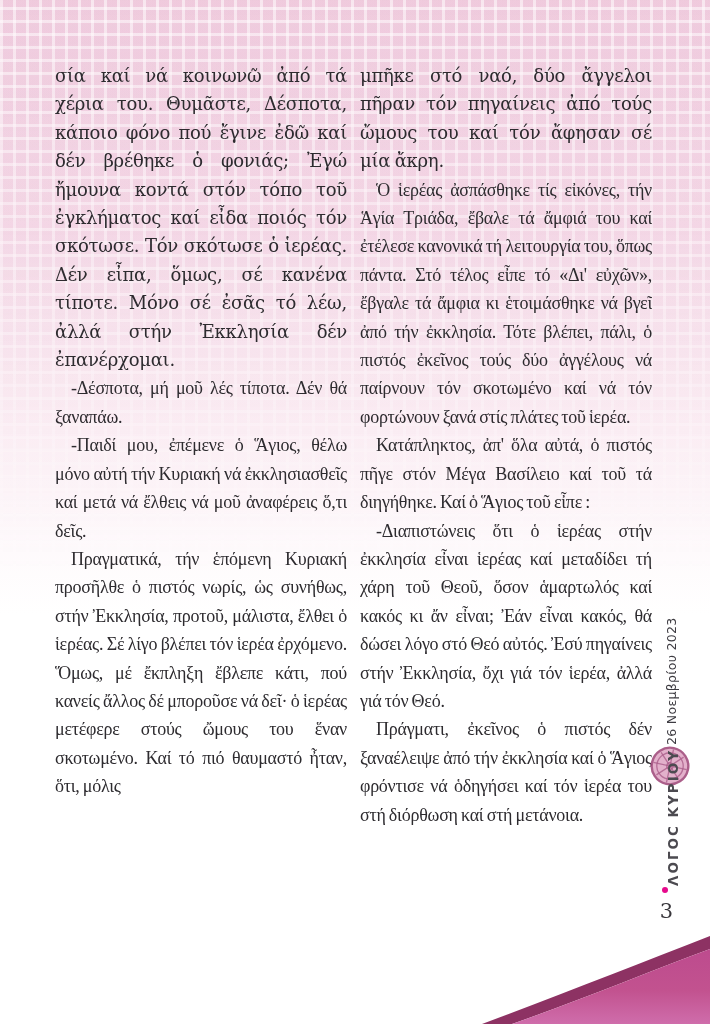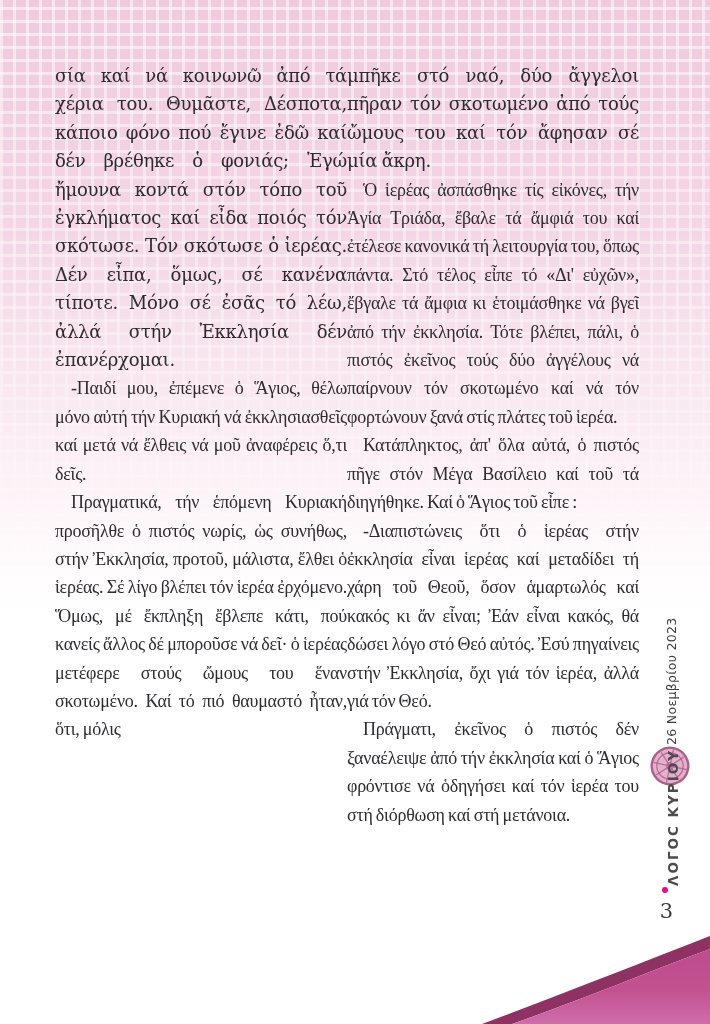--- a/index.html
+++ b/index.html
@@ -18,21 +18,21 @@
       repeating-linear-gradient(0deg, rgba(255,255,255,.55) 0 3px, rgba(0,0,0,0) 3px 13px),
       repeating-linear-gradient(90deg, rgba(255,255,255,.55) 0 3px, rgba(0,0,0,0) 3px 13px),
       repeating-linear-gradient(0deg, rgba(216,146,181,.10) 3px 13px, rgba(0,0,0,0) 13px 13px),
       repeating-linear-gradient(90deg, rgba(216,146,181,.10) 3px 13px, rgba(0,0,0,0) 13px 13px);
     -webkit-mask-image:linear-gradient(180deg,rgba(0,0,0,.95) 0%,rgba(0,0,0,.55) 28%,rgba(0,0,0,.2) 42%,transparent 56%);
     mask-image:linear-gradient(180deg,rgba(0,0,0,.95) 0%,rgba(0,0,0,.55) 28%,rgba(0,0,0,.2) 42%,transparent 56%);
     pointer-events:none;
   }
   .columns{
     position:absolute;left:55px;top:62px;
-    display:flex;
+    display:flex;gap:13px;
   }
   .col{
     width:292px;height:912px;overflow:hidden;
     text-align:justify;
     font-size:18px;line-height:28.4px;
     color:var(--text,#2d2b2f);
     letter-spacing:-0.25px;word-spacing:-1px;
   }
   .col p{margin:0;}
   .col p.ind{text-indent:16px;font-family:Liberation Serif, serif;}
@@ -72,26 +72,27 @@
 </head>
 <body>
 
 <div class="page">
 
   <div class="page-texture"></div>
 
   <div class="columns">
     <div class="col" id="column-left">
         <p>σία καί νά κοινωνῶ ἀπό τά χέρια του. Θυμᾶστε, Δέσποτα, κάποιο φόνο πού ἔγινε ἐδῶ καί δέν βρέθηκε ὁ φονιάς; Ἐγώ ἤμουνα κοντά στόν τόπο τοῦ ἐγκλήματος καί εἶδα ποιός τόν σκότωσε. Τόν σκότωσε ὁ ἱερέας. Δέν εἶπα, ὅμως, σέ κανένα τίποτε. Μόνο σέ ἐσᾶς τό λέω, ἀλλά στήν Ἐκκλησία δέν ἐπανέρχομαι.</p>
+        <p class="ind">-Δέσποτα, μή μοῦ λές τίποτα. Δέν θά ξαναπάω.</p>
         <p class="ind">-Παιδί μου, ἐπέμενε ὁ Ἅγιος, θέλω μόνο αὐτή τήν Κυριακή νά ἐκκλησιασθεῖς καί μετά νά ἔλθεις νά μοῦ ἀναφέρεις ὅ,τι δεῖς.</p>
         <p class="ind">Πραγματικά, τήν ἑπόμενη Κυριακή προσῆλθε ὁ πιστός νωρίς, ὡς συνήθως, στήν Ἐκκλησία, προτοῦ, μάλιστα, ἔλθει ὁ ἱερέας. Σέ λίγο βλέπει τόν ἱερέα ἐρχόμενο. Ὅμως, μέ ἔκπληξη ἔβλεπε κάτι, πού κανείς ἄλλος δέ μποροῦσε νά δεῖ· ὁ ἱερέας μετέφερε στούς ὤμους του ἕναν σκοτωμένο. Καί τό πιό θαυμαστό ἦταν, ὅτι, μόλις</p>
       </div>
     <div class="col">
       <div id="column-right">
-          <p>μπῆκε στό ναό, δύο ἄγγελοι πῆραν τόν σκοτωμένο ἀπό τούς ὤμους του καί τόν ἄφησαν σέ μία ἄκρη.</p>
+          <p>μπῆκε στό ναό, δύο ἄγγελοι πῆραν τόν πηγαίνεις ἀπό τούς ὤμους του καί τόν ἄφησαν σέ μία ἄκρη.</p>
           <p class="ind">Ὁ ἱερέας ἀσπάσθηκε τίς εἰκόνες, τήν Ἁγία Τριάδα, ἔβαλε τά ἄμφιά του καί ἐτέλεσε κανονικά τή λειτουργία του, ὅπως πάντα. Στό τέλος εἶπε τό «Δι' εὐχῶν», ἔβγαλε τά ἄμφια κι ἑτοιμάσθηκε νά βγεῖ ἀπό τήν ἐκκλησία. Τότε βλέπει, πάλι, ὁ πιστός ἐκεῖνος τούς δύο ἀγγέλους νά παίρνουν τόν σκοτωμένο καί νά τόν φορτώνουν ξανά στίς πλάτες τοῦ ἱερέα.</p>
           <p class="ind">Κατάπληκτος, ἀπ' ὅλα αὐτά, ὁ πιστός πῆγε στόν Μέγα Βασίλειο καί τοῦ τά διηγήθηκε. Καί ὁ Ἅγιος τοῦ εἶπε :</p>
           <p class="ind">-Διαπιστώνεις ὅτι ὁ ἱερέας στήν ἐκκλησία εἶναι ἱερέας καί μεταδίδει τή χάρη τοῦ Θεοῦ, ὅσον ἁμαρτωλός καί κακός κι ἄν εἶναι; Ἐάν εἶναι κακός, θά δώσει λόγο στό Θεό αὐτός. Ἐσύ πηγαίνεις στήν Ἐκκλησία, ὄχι γιά τόν ἱερέα, ἀλλά γιά τόν Θεό.</p>
           <p class="ind">Πράγματι, ἐκεῖνος ὁ πιστός δέν ξαναέλειψε ἀπό τήν ἐκκλησία καί ὁ Ἅγιος φρόντισε νά ὁδηγήσει καί τόν ἱερέα του στή διόρθωση καί στή μετάνοια.</p>
         </div>
 
     </div>
   </div>
 
   <div class="v-text issue-date">26 Νοεμβρίου 2023</div>

